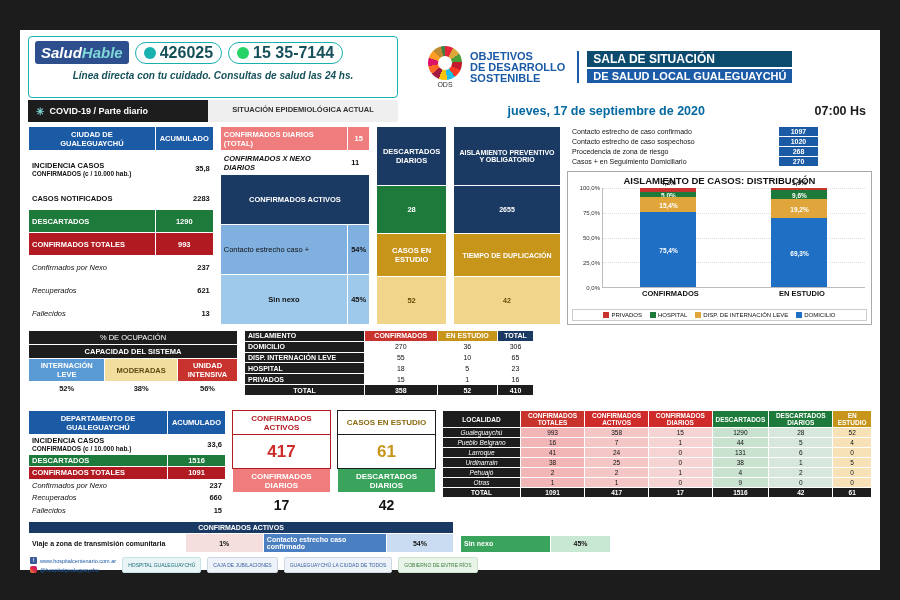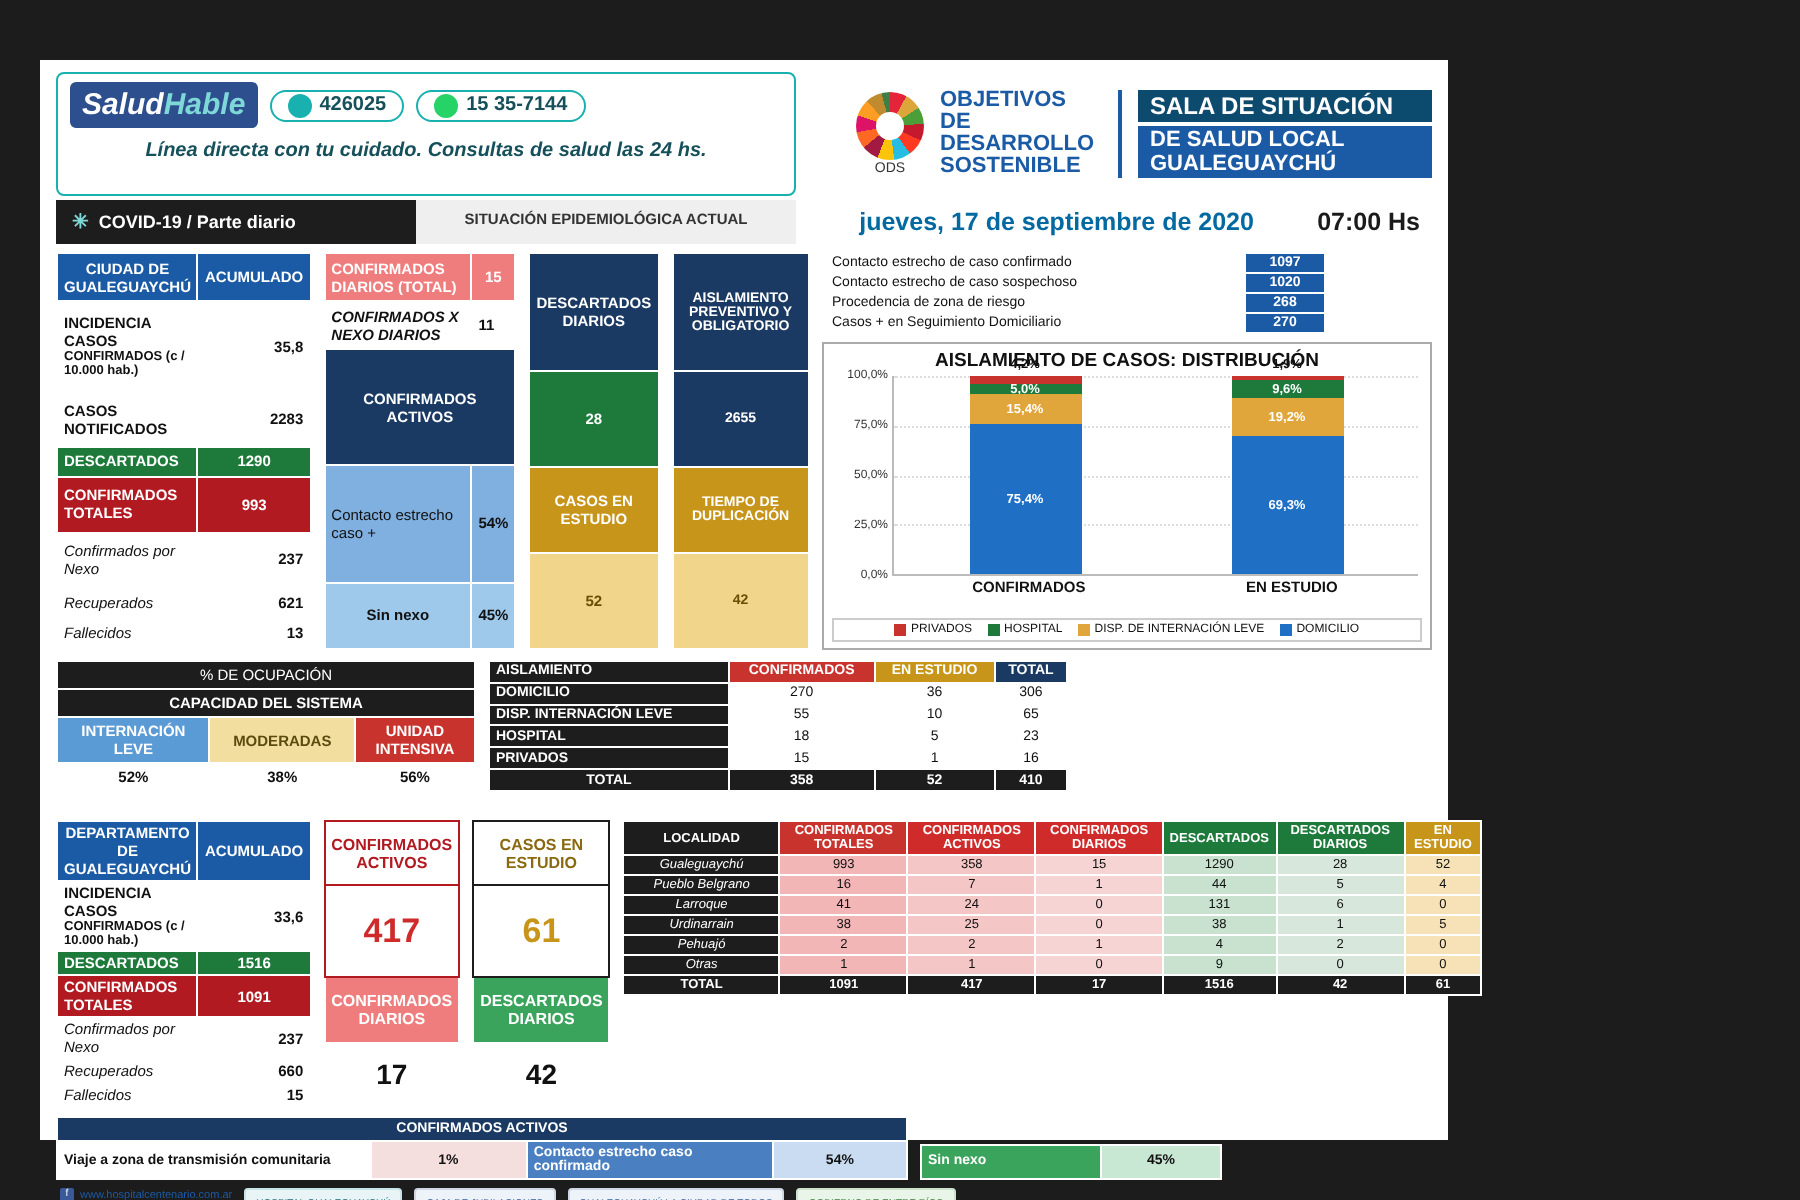--- a/index.html
+++ b/index.html
@@ -4,39 +4,39 @@
 <style>
   * { box-sizing: border-box; }
   html, body { margin:0; padding:0; }
   body {
     width:900px; height:600px;
     background:#1c1c1c;
     font-family:"Liberation Sans", sans-serif;
     overflow:hidden;
   }
   .sheet {
-    position:absolute; left:20px; top:30px; width:704px; height:540px;
+    position:absolute; left:20px; top:30px; width:860px; height:540px;
     background:#ffffff;
   }
   
   .header { display:flex; height:68px; padding:6px 8px 0 8px; }
   .hdr-left {
     width:370px; border:1px solid #19b0b0; border-radius:4px;
     background:#fff; position:relative; padding:4px 6px;
   }
   .logo-row { display:flex; align-items:center; gap:6px; }
   .logo-box {
     background:#2d4f8e; color:#fff; font-weight:bold; font-size:15px;
     padding:3px 6px; border-radius:3px; font-style:italic;
   }
   .logo-box .hable { color:#7fd8d8; }
   .phone-pill {
     display:flex; align-items:center; gap:4px;
     border:1px solid #19b0b0; border-radius:12px; padding:1px 8px;
-    font-size:10px; font-weight:bold; color:#16505a;
+    font-size:16px; font-weight:bold; color:#16505a;
   }
   .circ { width:12px; height:12px; border-radius:50%; display:inline-block; }
   .circ.tel { background:#19b0b0; }
   .circ.wa  { background:#25d366; }
   .hdr-tagline {
     text-align:center; color:#16505a; font-style:italic; font-weight:bold;
     font-size:10px; margin-top:6px;
   }
   .hdr-right { flex:1; display:flex; align-items:center; gap:8px; padding-left:30px; }
   .ods-wheel {

